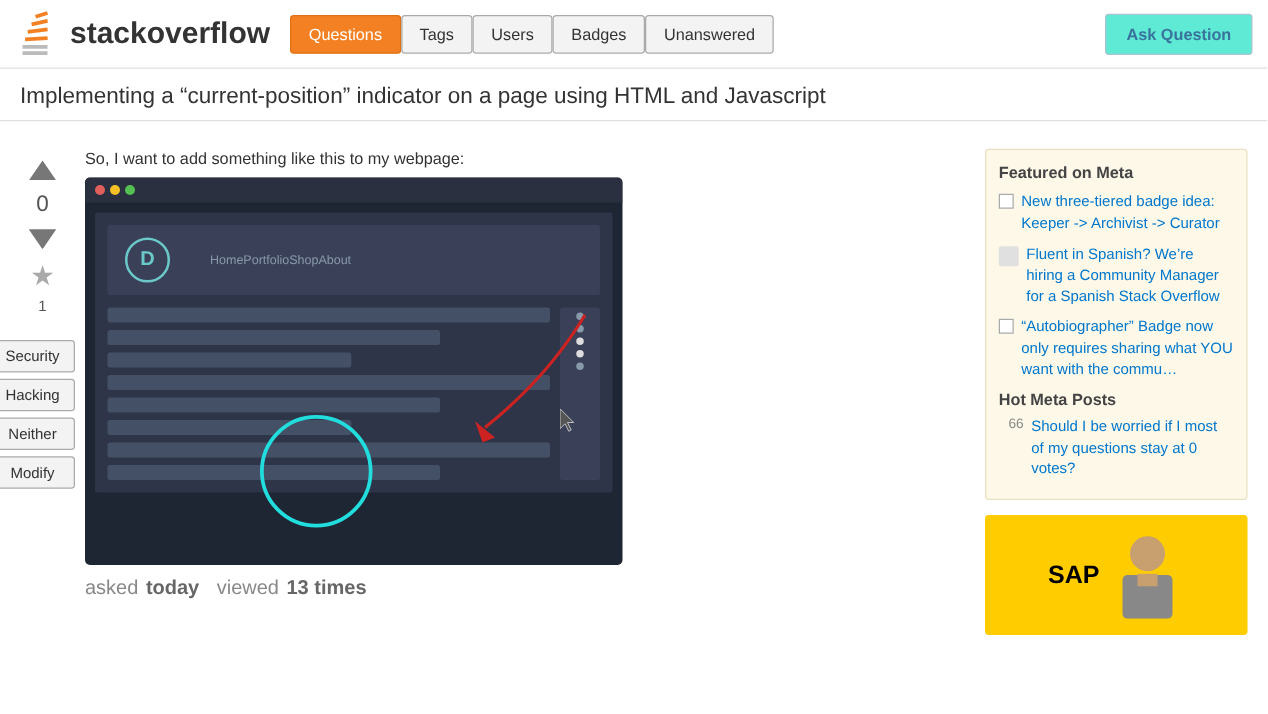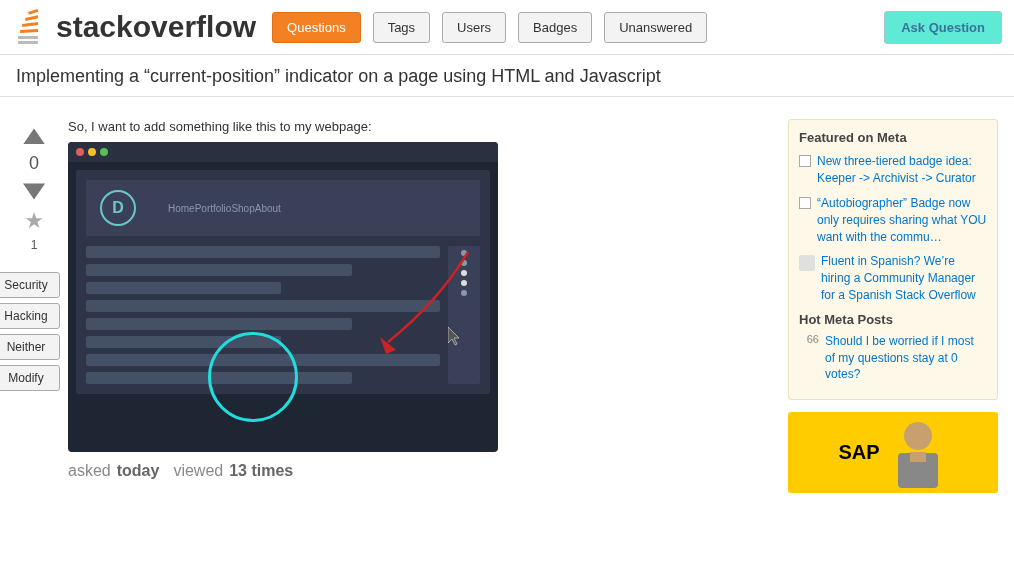--- a/index.html
+++ b/index.html
@@ -4,21 +4,21 @@
   <style>
     * { box-sizing: border-box; margin: 0; padding: 0; }
     body { font-family: Arial, 'Helvetica Neue', sans-serif; font-size: 13px; background: #fff; color: #333; }
 
     
     #header { display: flex; align-items: center; padding: 8px 12px; border-bottom: 1px solid #e0e0e0; background: #fff; }
     #logo-area { display: flex; align-items: center; margin-right: 16px; }
     #logo-icon { width: 38px; height: 38px; margin-right: 6px; }
     #logo-text { font-size: 22px; font-weight: normal; color: #333; }
     #logo-text span { font-weight: bold; }
-    #nav { display: flex; gap: 12px; flex: 1; }
+    #nav { display: flex; gap: 0; flex: 1; }
     .nav-btn { padding: 7px 14px; border: 1px solid #aaa; border-radius: 3px; background: #f3f3f3; cursor: pointer; font-size: 13px; color: #333; text-decoration: none; }
     .nav-btn.active { background: #f48024; border-color: #e07010; color: #fff; }
     #ask-btn { margin-left: auto; padding: 8px 16px; background: #5eead4; border: 1px solid #a8c4d0; border-radius: 3px; cursor: pointer; font-size: 13px; color: #39739d; font-weight: bold; }
 
     
     #main { display: flex; padding: 12px 16px; gap: 16px; }
     #left { width: 36px; display: flex; flex-direction: column; align-items: center; gap: 4px; padding-top: 4px; }
     #content { flex: 1; min-width: 0; }
     #sidebar { width: 210px; flex-shrink: 0; }
 
@@ -75,21 +75,21 @@
     
     #featured-box { background: #fdf8e8; border: 1px solid #e8e0c0; border-radius: 3px; padding: 10px; margin-bottom: 12px; }
     #featured-title { font-size: 13px; font-weight: bold; margin-bottom: 8px; color: #444; }
     .featured-item { display: flex; gap: 6px; margin-bottom: 8px; font-size: 12px; line-height: 1.4; }
     .feat-link { color: #0077cc; cursor: pointer; }
     .feat-icon-img { width: 16px; height: 16px; background: #e0e0e0; border-radius: 2px; flex-shrink: 0; margin-top: 2px; }
     #hot-meta-title { font-size: 13px; font-weight: bold; margin: 8px 0 6px; color: #444; }
     .hot-item { display: flex; gap: 6px; margin-bottom: 6px; font-size: 12px; }
     .hot-num { color: #888; font-size: 11px; width: 20px; text-align: right; flex-shrink: 0; }
     .hot-link { color: #0077cc; cursor: pointer; line-height: 1.4; }
-    #sap-banner { background: #ffcc00; border-radius: 3px; overflow: hidden; height: 81px; display: flex; align-items: center; justify-content: center; margin-top: 8px; }
+    #sap-banner { background: #ffcc00; border-radius: 3px; overflow: hidden; height: 96px; display: flex; align-items: center; justify-content: center; margin-top: 8px; }
     .sap-logo { font-size: 20px; font-weight: bold; color: #000; margin-right: 8px; }
 
     
     .feat-checkbox { width: 12px; height: 12px; border: 1px solid #aaa; background: #fff; flex-shrink: 0; margin-top: 2px; }
 
     .arrow-up { clip-path: polygon(50% 0%, 0% 100%, 100% 100%); background: #777; width: 22px; height: 16px; }
     .arrow-down { clip-path: polygon(0% 0%, 100% 0%, 50% 100%); background: #777; width: 22px; height: 16px; }
   </style>
 </head>
 <body>
@@ -98,21 +98,21 @@
   <div id="logo-area">
 
     <svg id="logo-icon" viewBox="0 0 38 38" xmlns="http://www.w3.org/2000/svg">
       <rect x="6" y="28" width="20" height="3" fill="#bcbbbb"></rect>
       <rect x="6" y="33" width="20" height="3" fill="#bcbbbb"></rect>
       <rect x="8" y="22" width="18" height="3" fill="#f48024" transform="rotate(-3 8 22)"></rect>
       <rect x="10" y="16" width="16" height="3" fill="#f48024" transform="rotate(-7 10 16)"></rect>
       <rect x="13" y="10" width="13" height="3" fill="#f48024" transform="rotate(-12 13 10)"></rect>
       <rect x="16" y="4" width="10" height="3" fill="#f48024" transform="rotate(-18 16 4)"></rect>
     </svg>
-    <div id="logo-text" style="font-size:30px;color:#333;">
+    <div id="logo-text" style="font-size:24px;color:#333;">
       <span>stack</span><strong>overflow</strong>
     </div>
   </div>
   <nav id="nav">
     <a class="nav-btn active">Questions</a>
     <a class="nav-btn">Tags</a>
     <a class="nav-btn">Users</a>
     <a class="nav-btn">Badges</a>
     <a class="nav-btn">Unanswered</a>
   </nav>
@@ -207,26 +207,26 @@
 
   <div id="sidebar">
     <div id="featured-box">
       <div id="featured-title">Featured on Meta</div>
 
       <div class="featured-item">
         <div class="feat-checkbox"></div>
         <a class="feat-link">New three-tiered badge idea: Keeper -&gt; Archivist -&gt; Curator</a>
       </div>
       <div class="featured-item">
+        <div class="feat-icon-img"></div>
+        <a class="feat-link">Fluent in Spanish? We’re hiring a Community Manager for a Spanish Stack Overflow</a>
+      </div>
+      <div class="featured-item">
         <div class="feat-checkbox"></div>
         <a class="feat-link">“Autobiographer” Badge now only requires sharing what YOU want with the commu…</a>
-      </div>
-      <div class="featured-item">
-        <div class="feat-icon-img"></div>
-        <a class="feat-link">Fluent in Spanish? We’re hiring a Community Manager for a Spanish Stack Overflow</a>
       </div>
 
       <div id="hot-meta-title">Hot Meta Posts</div>
       <div class="hot-item">
         <span class="hot-num">66</span>
         <a class="hot-link">Should I be worried if I most of my questions stay at 0 votes?</a>
       </div>
     </div>
 
     <div id="sap-banner">

